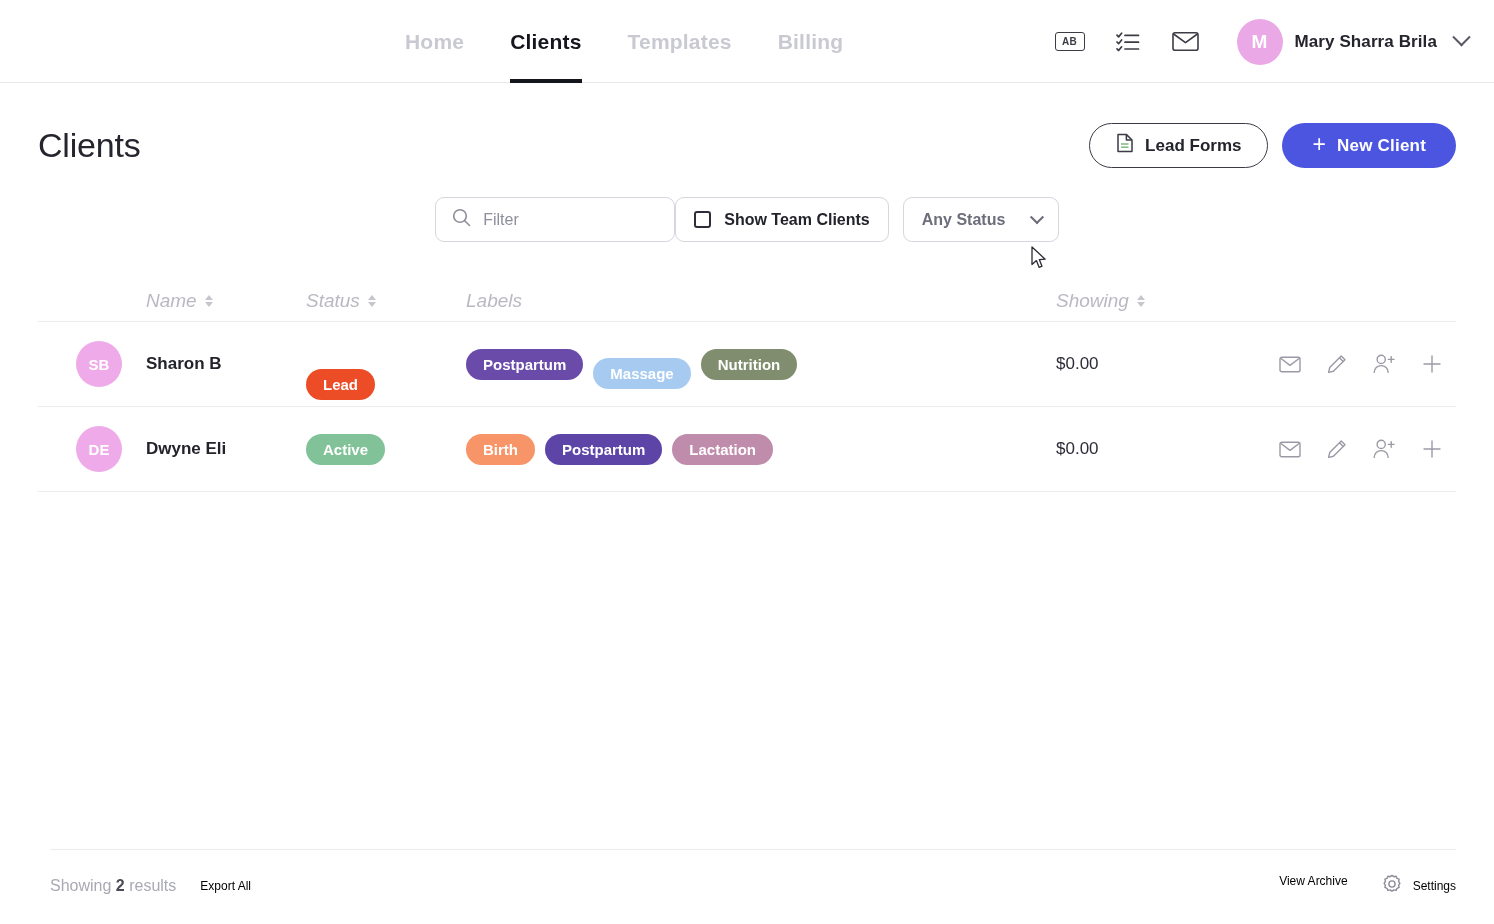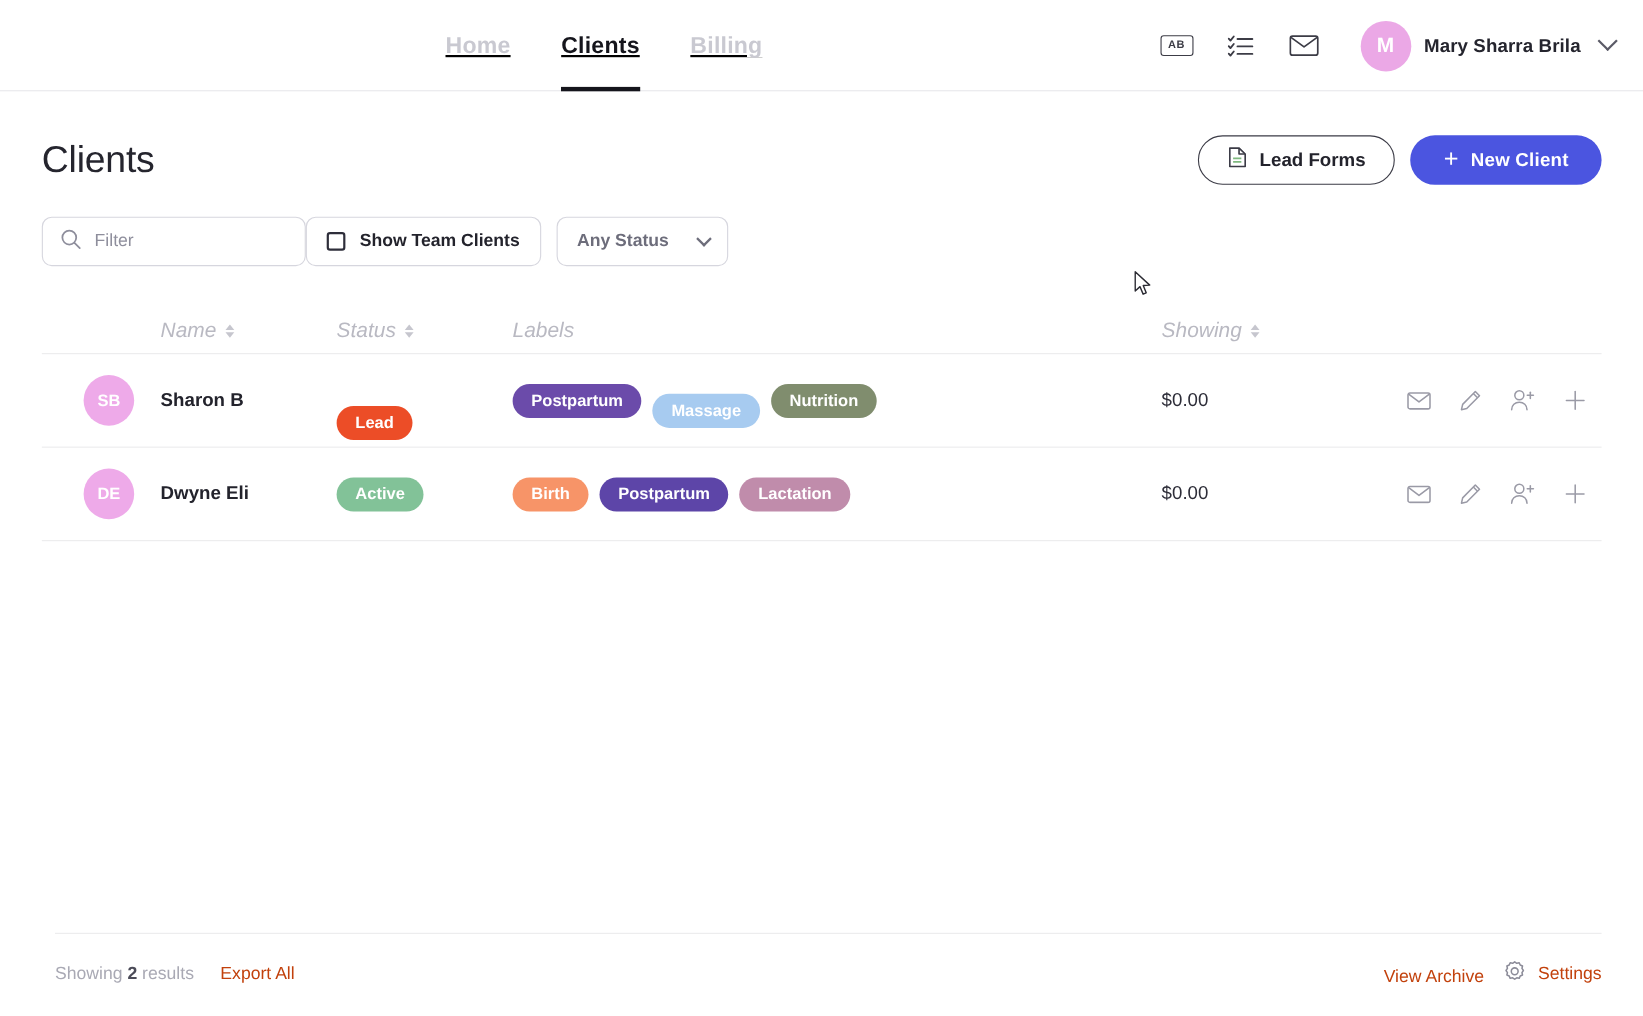--- a/index.html
+++ b/index.html
@@ -18,21 +18,20 @@
     display: flex;
     align-items: center;
   }
   .nav-tabs {
     position: absolute;
     left: 405px; top: 0;
     height: 83px;
     display: flex;
     align-items: center;
     gap: 46px;
-    text-decoration: underline;
   }
   .nav-tab {
     font-size: 21px;
     font-weight: bold;
     color: #c9c9d1;
     letter-spacing: 0.2px;
     height: 83px;
     display: flex;
     align-items: center;
     cursor: pointer;
@@ -119,21 +118,21 @@
   }
   .btn-primary {
     background: #4b55e0; border: none; color: #fff;
     padding: 0 30px;
     letter-spacing: 0.2px;
   }
   .plus-sign { font-size: 23px; font-weight: normal; line-height: 1; margin-top: -2px; }
 
   
   .filter-bar {
-    display: flex; align-items: center; justify-content: flex-start;
+    display: flex; align-items: center; justify-content: center;
     margin-top: 29px;
   }
   .search-box {
     width: 240px; height: 45px;
     border: 1.3px solid #d6d6de; border-radius: 9px;
     display: flex; align-items: center; gap: 12px;
     padding: 0 16px;
     background: #fff;
   }
   .search-text { font-size: 16px; color: #8e8e9c; }
@@ -227,34 +226,35 @@
   .footer {
     position: absolute;
     left: 50px; right: 38px; bottom: 26px;
     border-top: 1px solid #ececed;
     padding-top: 24px;
     display: flex; align-items: center; justify-content: space-between;
   }
   .footer-left { display: flex; align-items: center; gap: 24px; }
   .showing { font-size: 16px; color: #a9a9b4; }
   .showing b { color: #4b4b58; font-weight: bold; }
-  .flink { font-size: 16px; color: #c2410c; cursor: pointer; }
-  .footer-right { display: flex; align-items: flex-end; gap: 18px; }
+  .flink { font-size: 12px; color: #000000; cursor: pointer; }
+  .footer-right { display: flex; align-items: flex-start; gap: 34px; }
   .settings-grp { display: flex; align-items: center; gap: 11px; cursor: pointer; color: #8c8c99; }
 
   
   .cursor { position: absolute; left: 1031px; top: 163px; pointer-events: none; }
 </style>
 </head>
 <body>
 
 <div class="topbar">
   <div class="nav-tabs">
     <div class="nav-tab">Home</div>
     <div class="nav-tab active">Clients</div>
+    <div class="nav-tab">Templates</div>
     <div class="nav-tab">Billing</div>
   </div>
 
   <div class="topbar-right">
     <div class="hicon">
       <div class="ab-badge">AB</div>
     </div>
     <div class="hicon">
       <svg width="24" height="22" viewBox="0 0 24 22" fill="none" stroke="#3c3c46" stroke-width="1.7" stroke-linecap="round" stroke-linejoin="round">
         <path d="M1 4.2 L2.6 5.9 L5.6 2.2"></path>

